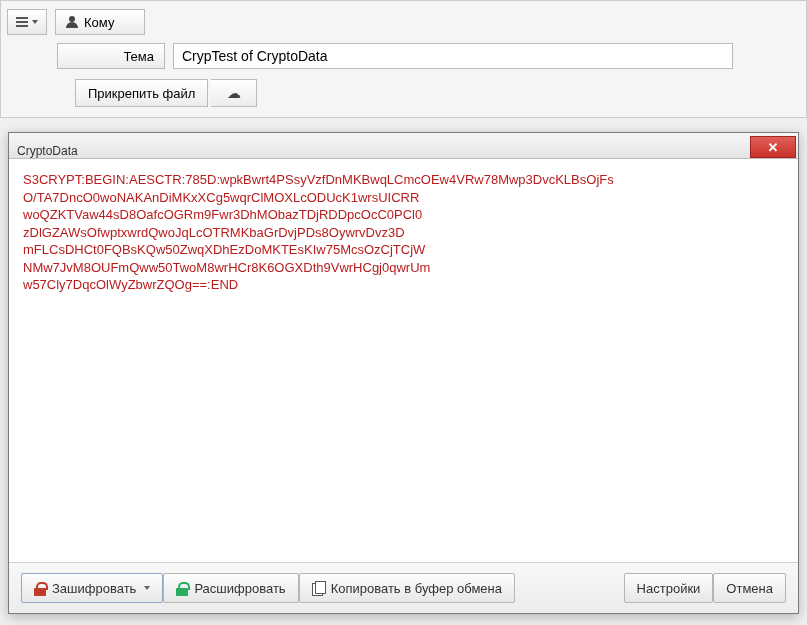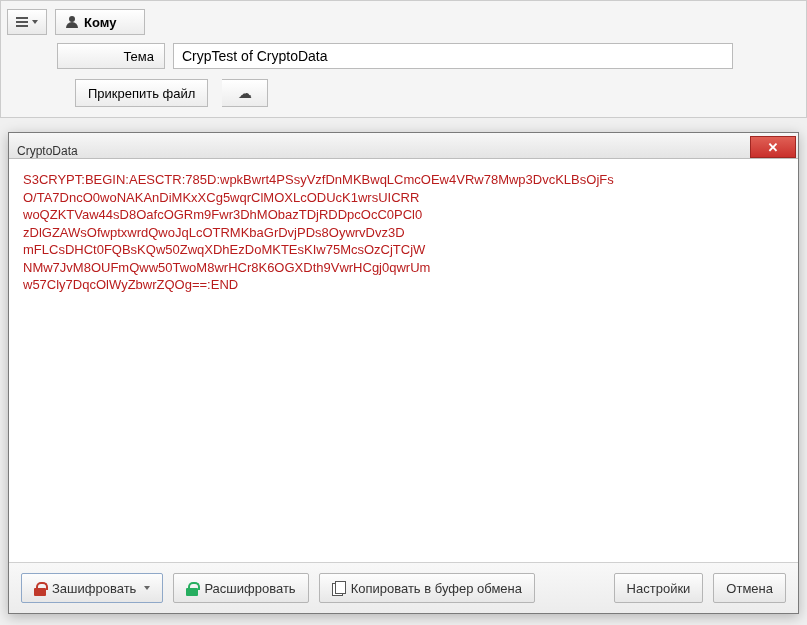--- a/index.html
+++ b/index.html
@@ -18,21 +18,21 @@
   background: #f5f5f5;
   border: 1px solid #ccc;
   width: 807px;
 }
 .compose-row {
   display: flex;
   align-items: center;
   padding: 4px 6px;
   gap: 8px;
 }
-.compose-row.first { padding-top: 8px; font-weight: bold; }
+.compose-row.first { padding-top: 8px; }
 .menu-btn {
   border: 1px solid #bbb;
   background: linear-gradient(#fff,#e9e9e9);
   padding: 3px 8px;
   display: flex;
   align-items: center;
   gap: 4px;
   height: 26px;
 }
 .menu-btn .bars { display:flex; flex-direction:column; gap:2px; }
@@ -60,21 +60,21 @@
 .chip-input {
   border:1px solid #bbb;background:#fff;padding:3px 6px;height:26px;display:flex;align-items:center;gap:4px;flex:1;max-width:560px;
 }
 .chip {
   background:#eef;border:1px solid #cbd;padding:1px 6px 1px 6px;font-size:13px;display:flex;align-items:center;gap:6px;
 }
 .chip .x { color:#888;font-size:11px;cursor:pointer; }
 .subject-input {
   border:1px solid #bbb;background:#fff;height:26px;padding:12px 8px;flex:1;max-width:560px;display:flex;align-items:center;font-size:14px;
 }
-.attach-row { padding:6px 6px 10px 74px; display:flex; gap:14px;text-align:center; }
+.attach-row { padding:6px 6px 10px 74px; display:flex; gap:3px;text-align:center; }
 .attach-btn {
   border:1px solid #bbb;background:linear-gradient(#fff,#ececec);padding:4px 12px;height:28px;display:flex;align-items:center;
 }
 .cloud-btn {
   border:1px solid #bbb;border-left:none;background:linear-gradient(#fff,#ececec);width:46px;height:28px;display:flex;align-items:center;justify-content:center;
 }
 .cloud-icon{font-size:14px;color:#444;}
 
 
 .dialog {
@@ -107,21 +107,21 @@
   color:#b91c1c;
   line-height:1.35;
   overflow:auto;
   font-family: Arial, sans-serif;
 }
 .crypt-line{word-break:break-all;}
 .dialog-footer{
   border-top:1px solid #d0d0d0;
   background:linear-gradient(#f8f8f8,#ececec);
   padding:10px 12px;
-  display:flex;align-items:center;gap:10px;
+  display:flex;align-items:center;
 }
 .dbtn{
   border:1px solid #b5b5b5;
   background:linear-gradient(#fdfdfd,#e7e7e7);
   height:30px;padding:0 12px;
   display:flex;align-items:center;gap:6px;
   font-size:13px;color:#333;
   border-radius:2px;
 }
 .dbtn.primary{border:1px solid #8fa8c8;}

